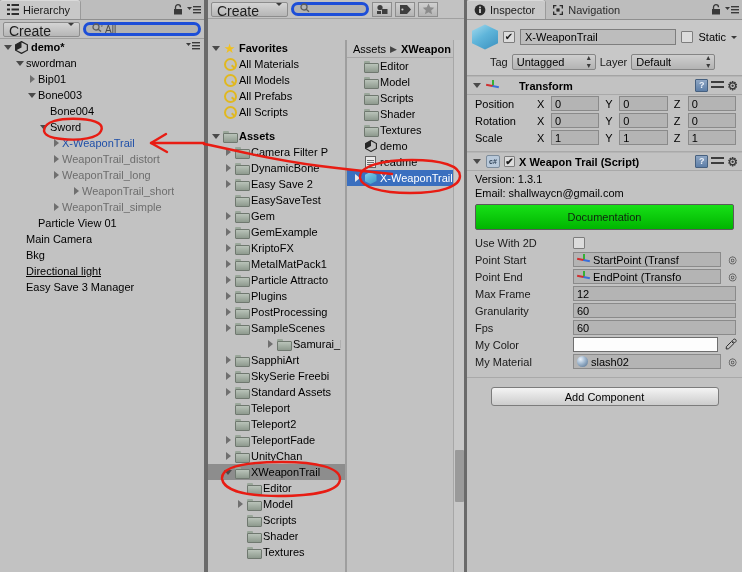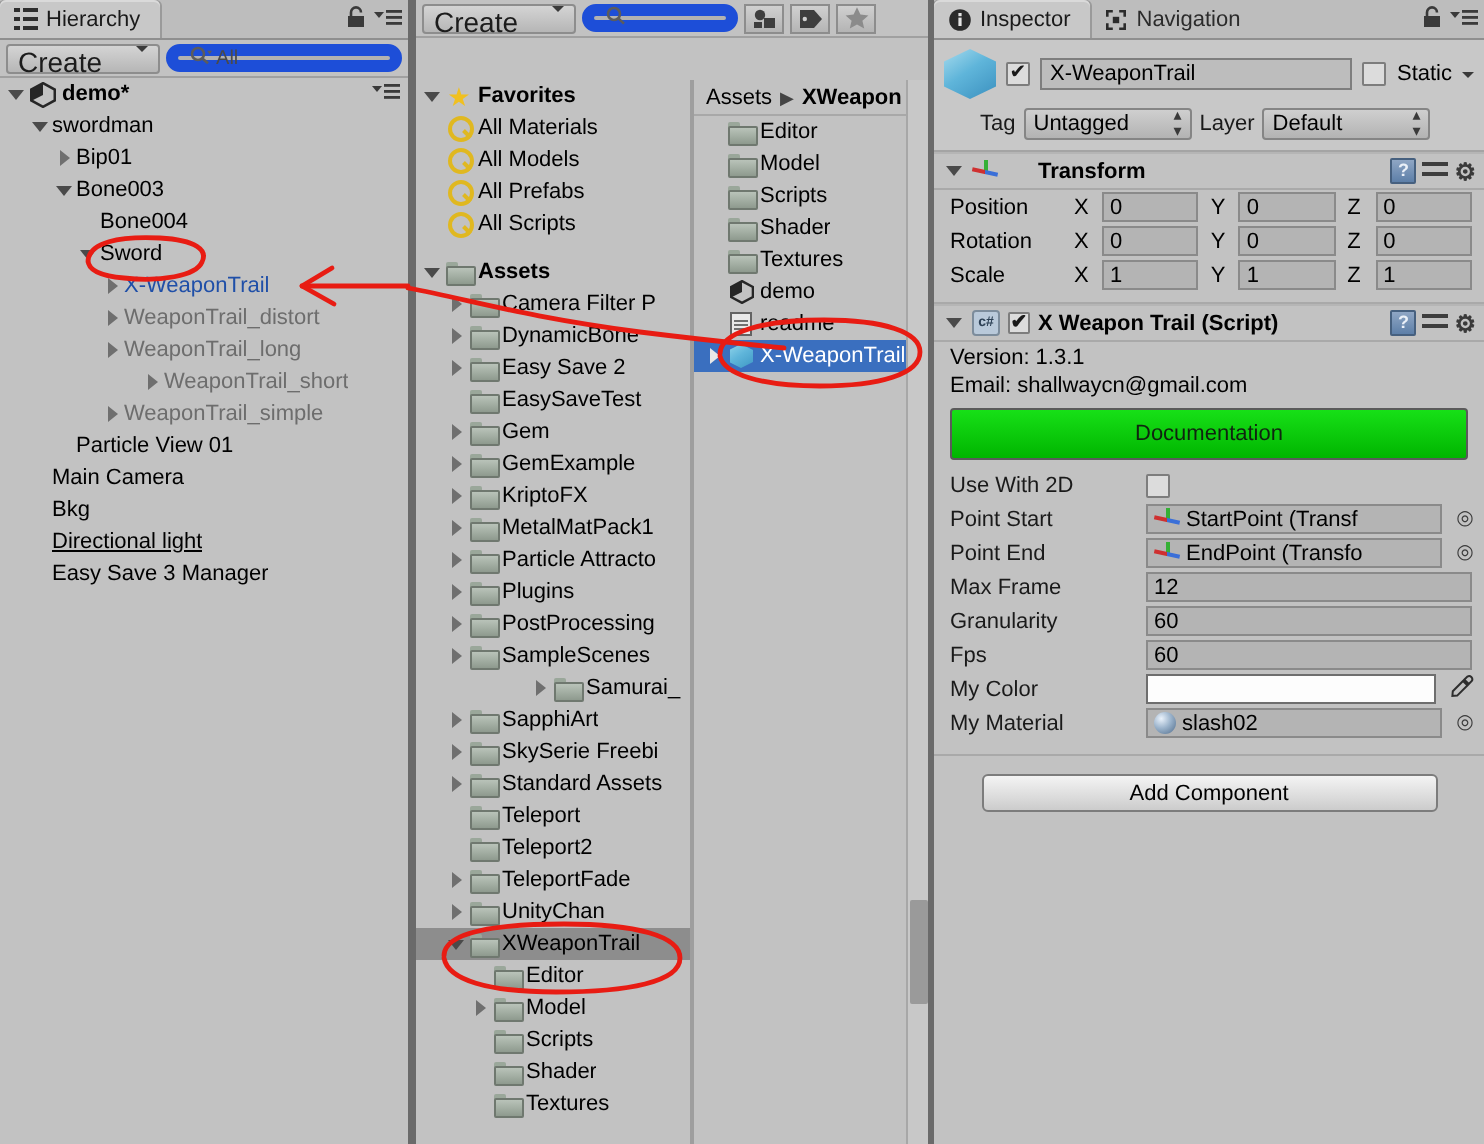--- a/index.html
+++ b/index.html
@@ -48,21 +48,21 @@
     background: linear-gradient(#d4d4d4,#b6b6b6);
     border: 1px solid #8d8d8d; border-radius: 2px;
   }
   .caret-down {
     width: 0; height: 0; border-left: 3px solid transparent;
     border-right: 3px solid transparent; border-top: 3px solid #3a3a3a;
   }
   .searchbox {
     flex: 1; height: 14px;
     background: #b2b2b2;
-    border: 6px solid #1d4ed8; border-radius: 7px;
+    border: 3px solid #1d4ed8; border-radius: 7px;
     display: flex; align-items: center; padding: 0 6px; gap: 2px;
     font-size: 10px; color: #4a4a4a;
   }
   .icon-btn {
     width: 20px; height: 15px;
     display: flex; align-items: center; justify-content: center;
     background: linear-gradient(#d0d0d0,#b4b4b4);
     border: 1px solid #8d8d8d;
   }
 

